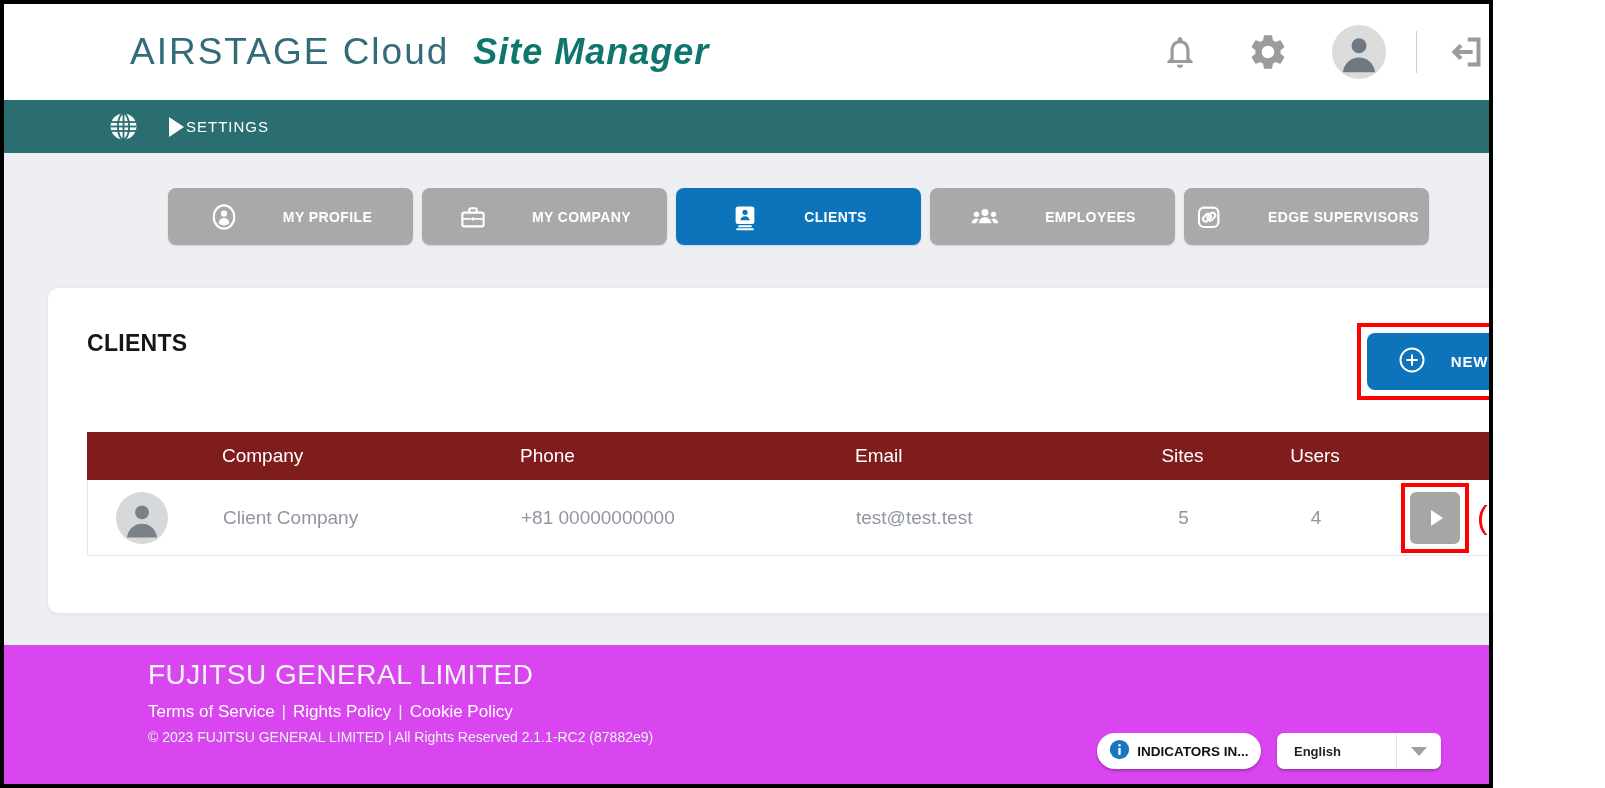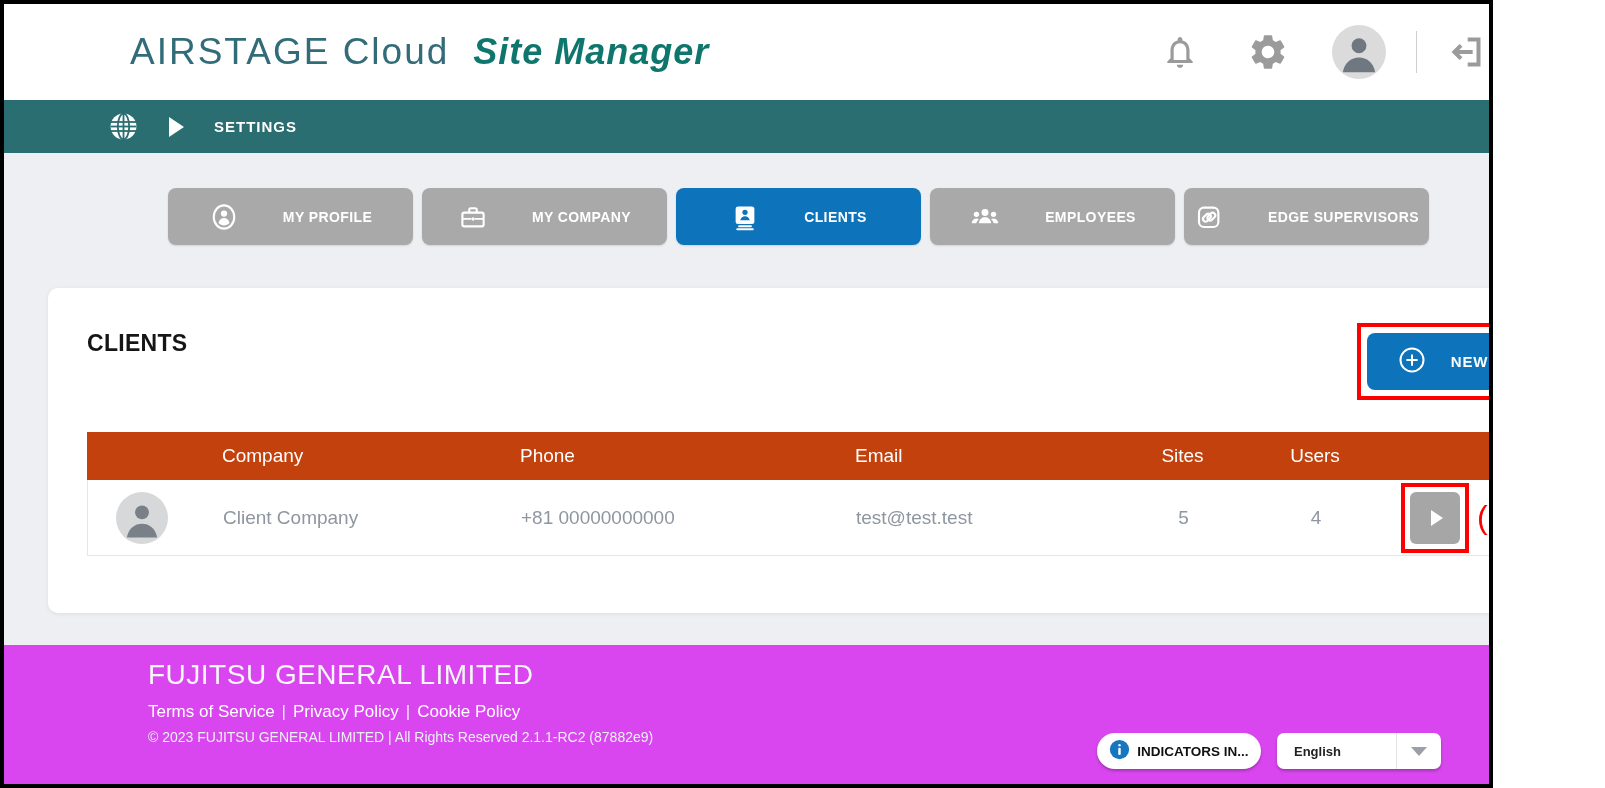--- a/index.html
+++ b/index.html
@@ -17,21 +17,21 @@
   .bell{ width:40px; }
   .gear{ width:44px; margin-left:46px; }
   .avatar-top{ width:54px; height:54px; border-radius:50%; background:#DBDBDB; overflow:hidden; margin-left:42px; }
   .hdr-divider{ width:1px; height:42px; background:#CFCFCF; margin-left:30px; }
   .logout{ width:42px; margin-left:28px; }
 
   
   .crumb-bar{ height:53px; background:#2A6E72; display:flex; align-items:center; padding-left:104px; }
   .globe{ width:31px; height:31px; }
   .crumb-arrow{ width:0; height:0; border-top:10px solid transparent; border-bottom:10px solid transparent; border-left:15px solid #fff; margin-left:30px; }
-  .crumb-label{ color:#fff; font-weight:bold; font-size:15px; letter-spacing:1px; margin-left:30px; }
+  .crumb-label{ color:#fff; font-weight:normal; font-size:15px; letter-spacing:1px; margin-left:2px; }
 
   
   .content{ position:relative; height:492px; background:#EDEFF2; }
 
   .tabs{ position:absolute; left:164px; top:35px; display:flex; gap:9px; }
   .tab{ width:245px; height:57px; background:#A9A9A9; border-radius:8px; color:#fff; display:flex; align-items:center; justify-content:center; gap:20px; cursor:pointer; box-shadow:0 1px 2px rgba(0,0,0,.12); }
   .tab.active{ background:#0D73BA; }
   .tab-label{ font-weight:bold; font-size:14px; letter-spacing:.4px; white-space:nowrap;padding-left:24px; }
   .tab svg{ display:block; }
 
@@ -39,21 +39,21 @@
   .card-title{ position:absolute; left:39px; top:42px; font-size:23px; font-weight:bold; color:#151515; letter-spacing:.3px; }
 
   .annot-box-c{ position:absolute; left:1309px; top:35px; border:4px solid #FF0000; padding:6px; }
   .btn-new{ width:151px; height:57px; background:#0D73BA; border:none; border-radius:8px; color:#fff; display:flex; align-items:center; justify-content:center; gap:24px; cursor:pointer; }
   .btn-new-label{ font-weight:bold; font-size:15px; letter-spacing:.8px; }
   .annot-label{ color:#FF0000; font-size:32px; white-space:nowrap; }
   .annot-c{ position:absolute; left:1492px; top:46px; }
 
   .table{ position:absolute; left:39px; top:144px; width:1430px; }
   .t-grid{ display:grid; grid-template-columns:135px 298px 335px 250px 155px 110px 1fr; align-items:center; }
-  .t-head{ height:48px; background:#c2410c; color:#fff; font-size:19px; }
+  .t-head{ height:48px; background:#7f1d1d; color:#fff; font-size:19px; }
   .t-head .c-center{ text-align:center; }
   .t-row{ height:76px; background:#fff; border:1px solid #E4E7EA; border-top:none; color:#8F96A0; font-size:19px; }
   .avatar-row{ width:52px; height:52px; border-radius:50%; background:#D6D8DA; overflow:hidden; margin-left:28px; }
   .c-center{ text-align:center; }
   .action-cell{ display:flex; align-items:center; height:100%; }
   .annot-box-d{ border:4px solid #FF0000; padding:5px; margin-left:30px; flex:none; }
   .btn-row-arrow{ width:50px; height:52px; background:#A6A6A6; border:none; border-radius:6px; display:flex; align-items:center; justify-content:center; cursor:pointer; }
   .arrow-glyph{ width:0; height:0; border-top:8px solid transparent; border-bottom:8px solid transparent; border-left:12px solid #fff; margin-left:3px; }
   .annot-d{ margin-left:8px; }
 
@@ -236,21 +236,21 @@
             <span class="annot-label annot-d">(d)</span>
           </div>
         </div>
       </div>
     </div>
   </div>
 
   <div class="footer">
     <div class="f-company">FUJITSU GENERAL LIMITED</div>
     <div class="f-links">
-      <a>Terms of Service</a><span class="f-sep">|</span><a>Privacy Policy</a><span class="f-sep">|</span><a>Cookie Policy</a>
+      <a>Terms of Service</a><span class="f-sep">|</span><a>Rights Policy</a><span class="f-sep">|</span><a>Cookie Policy</a>
     </div>
     <div class="f-copy">© 2023 FUJITSU GENERAL LIMITED | All Rights Reserved 2.1.1-RC2 (87882e9)</div>
 
     <button class="btn-indicators">
       <span>
         <svg viewBox="0 0 24 24" width="21" height="21">
             <circle cx="12" cy="12" r="11" fill="#1676C0"></circle>
             <rect x="10.6" y="5.6" width="2.8" height="2.8" rx="1.4" fill="#fff"></rect>
             <rect x="10.6" y="10" width="2.8" height="8.4" rx="1.3" fill="#fff"></rect>
           </svg>

